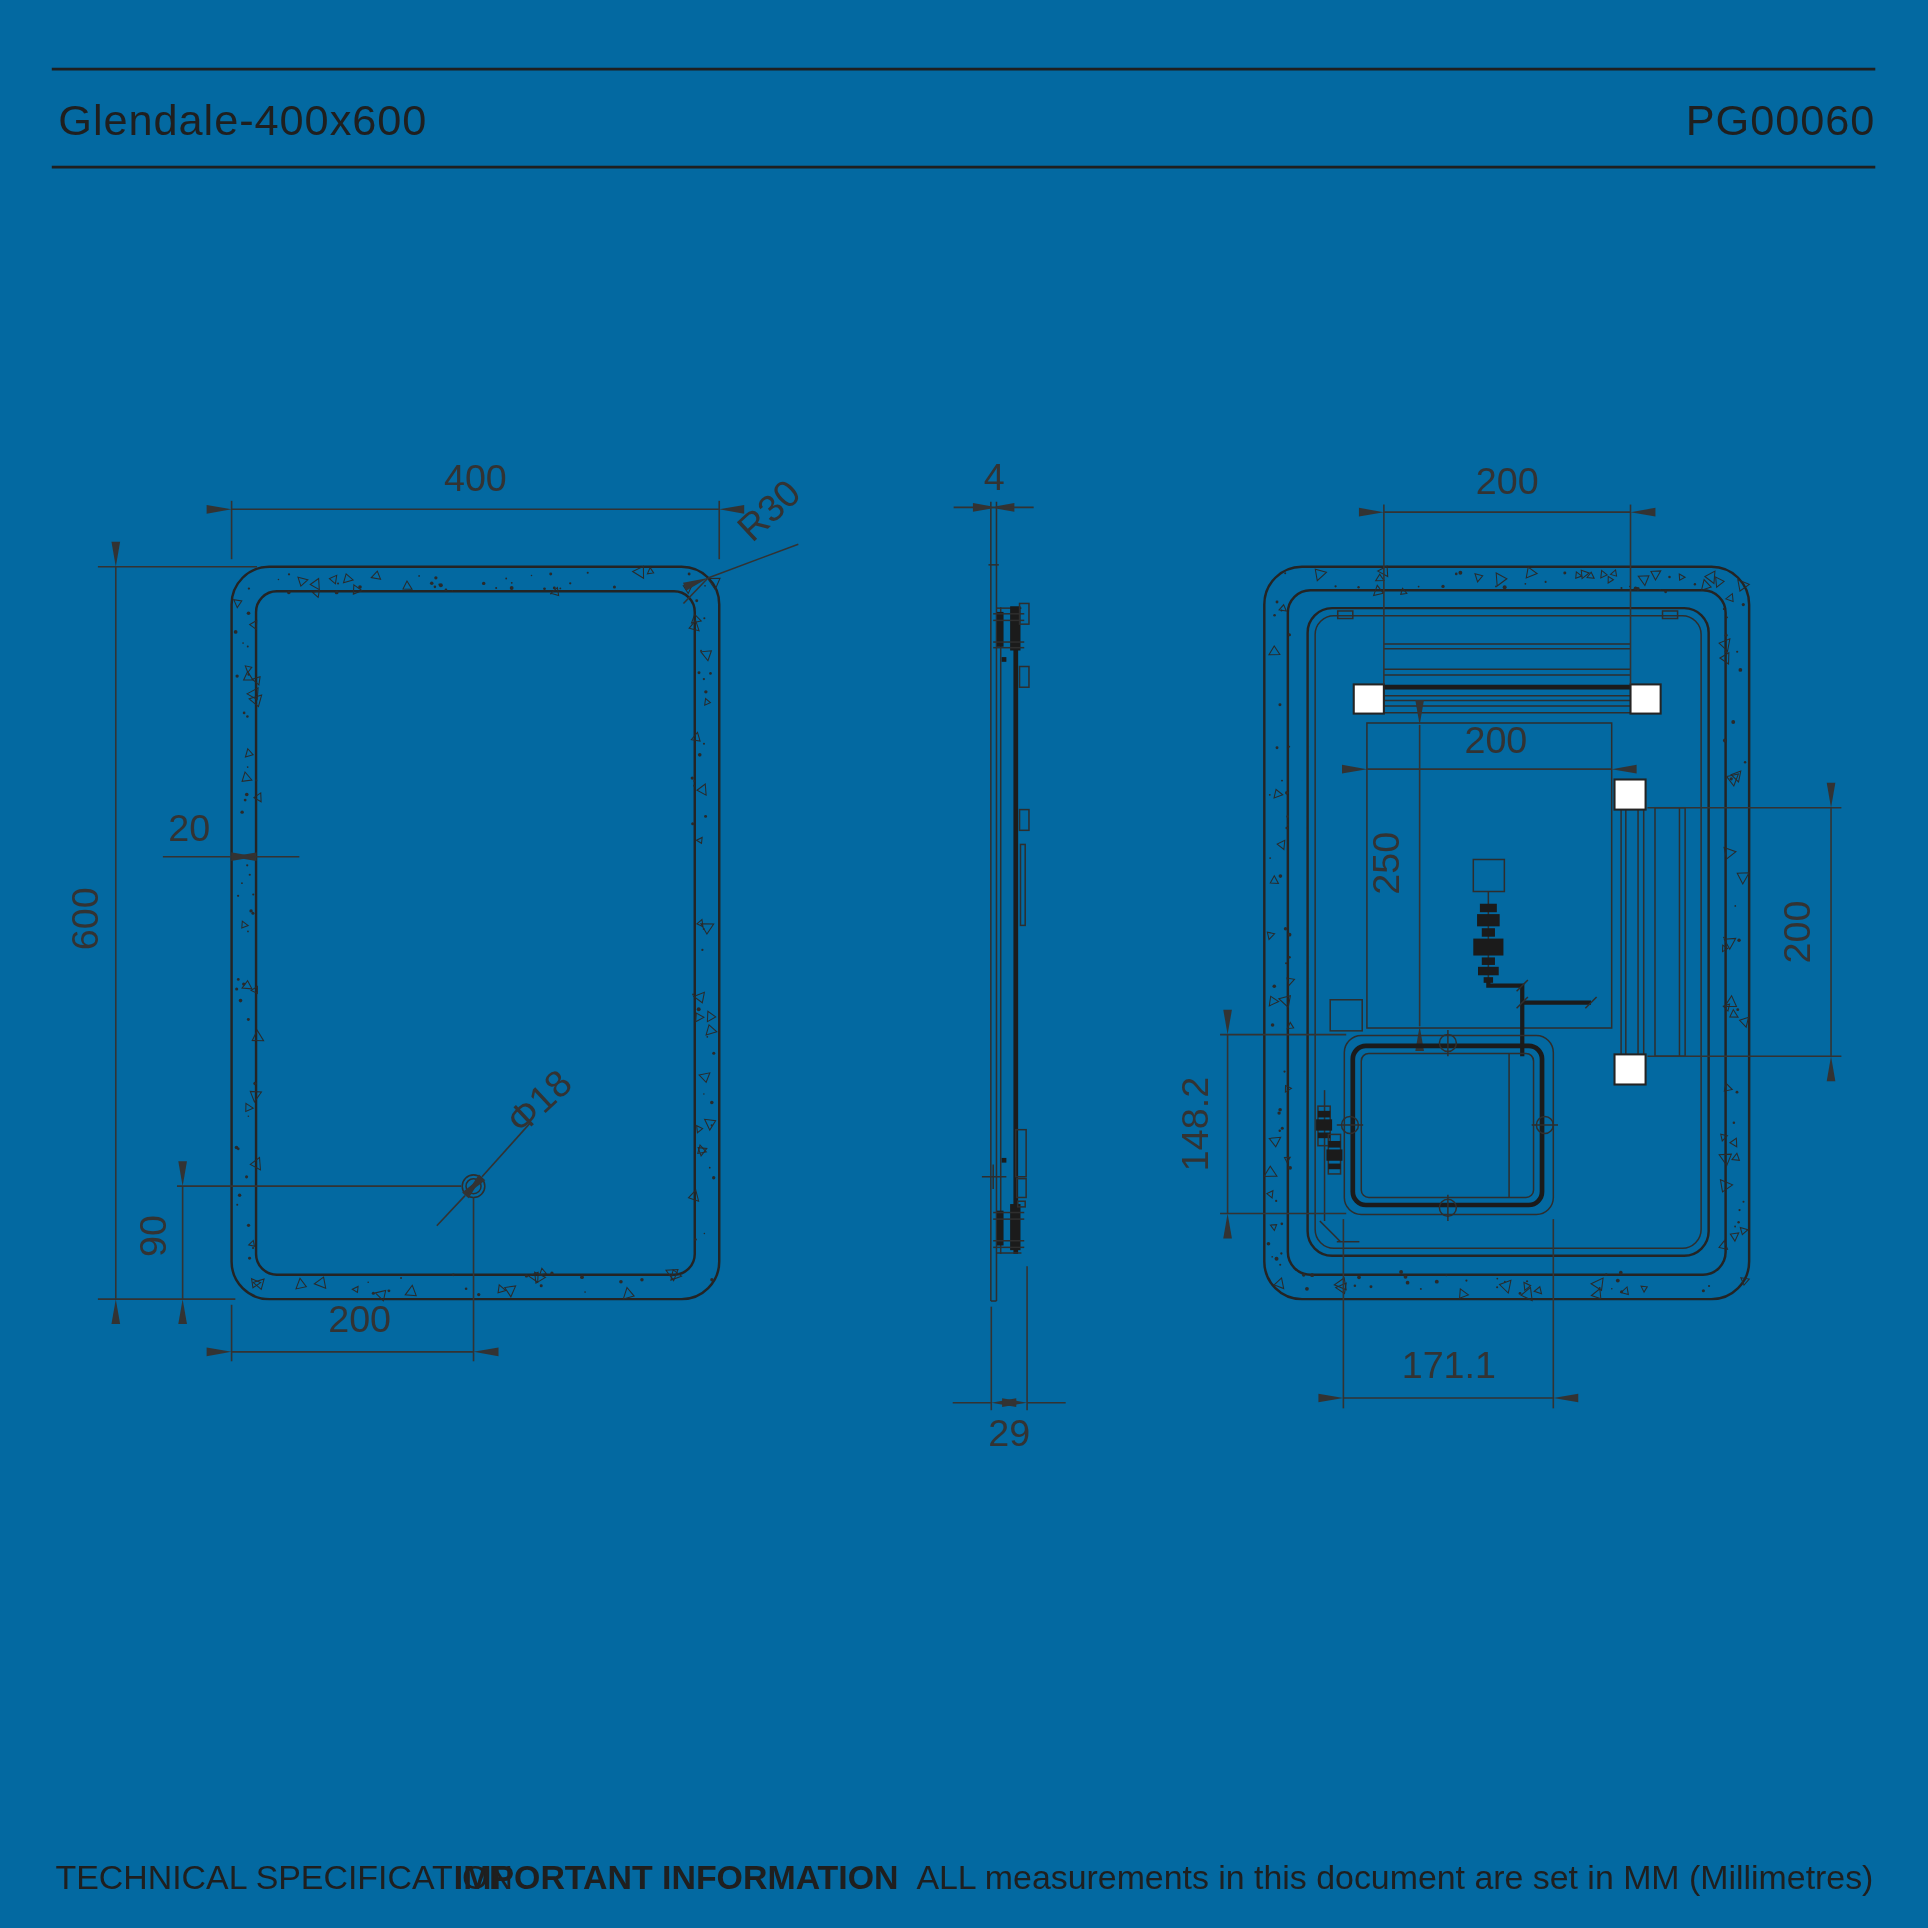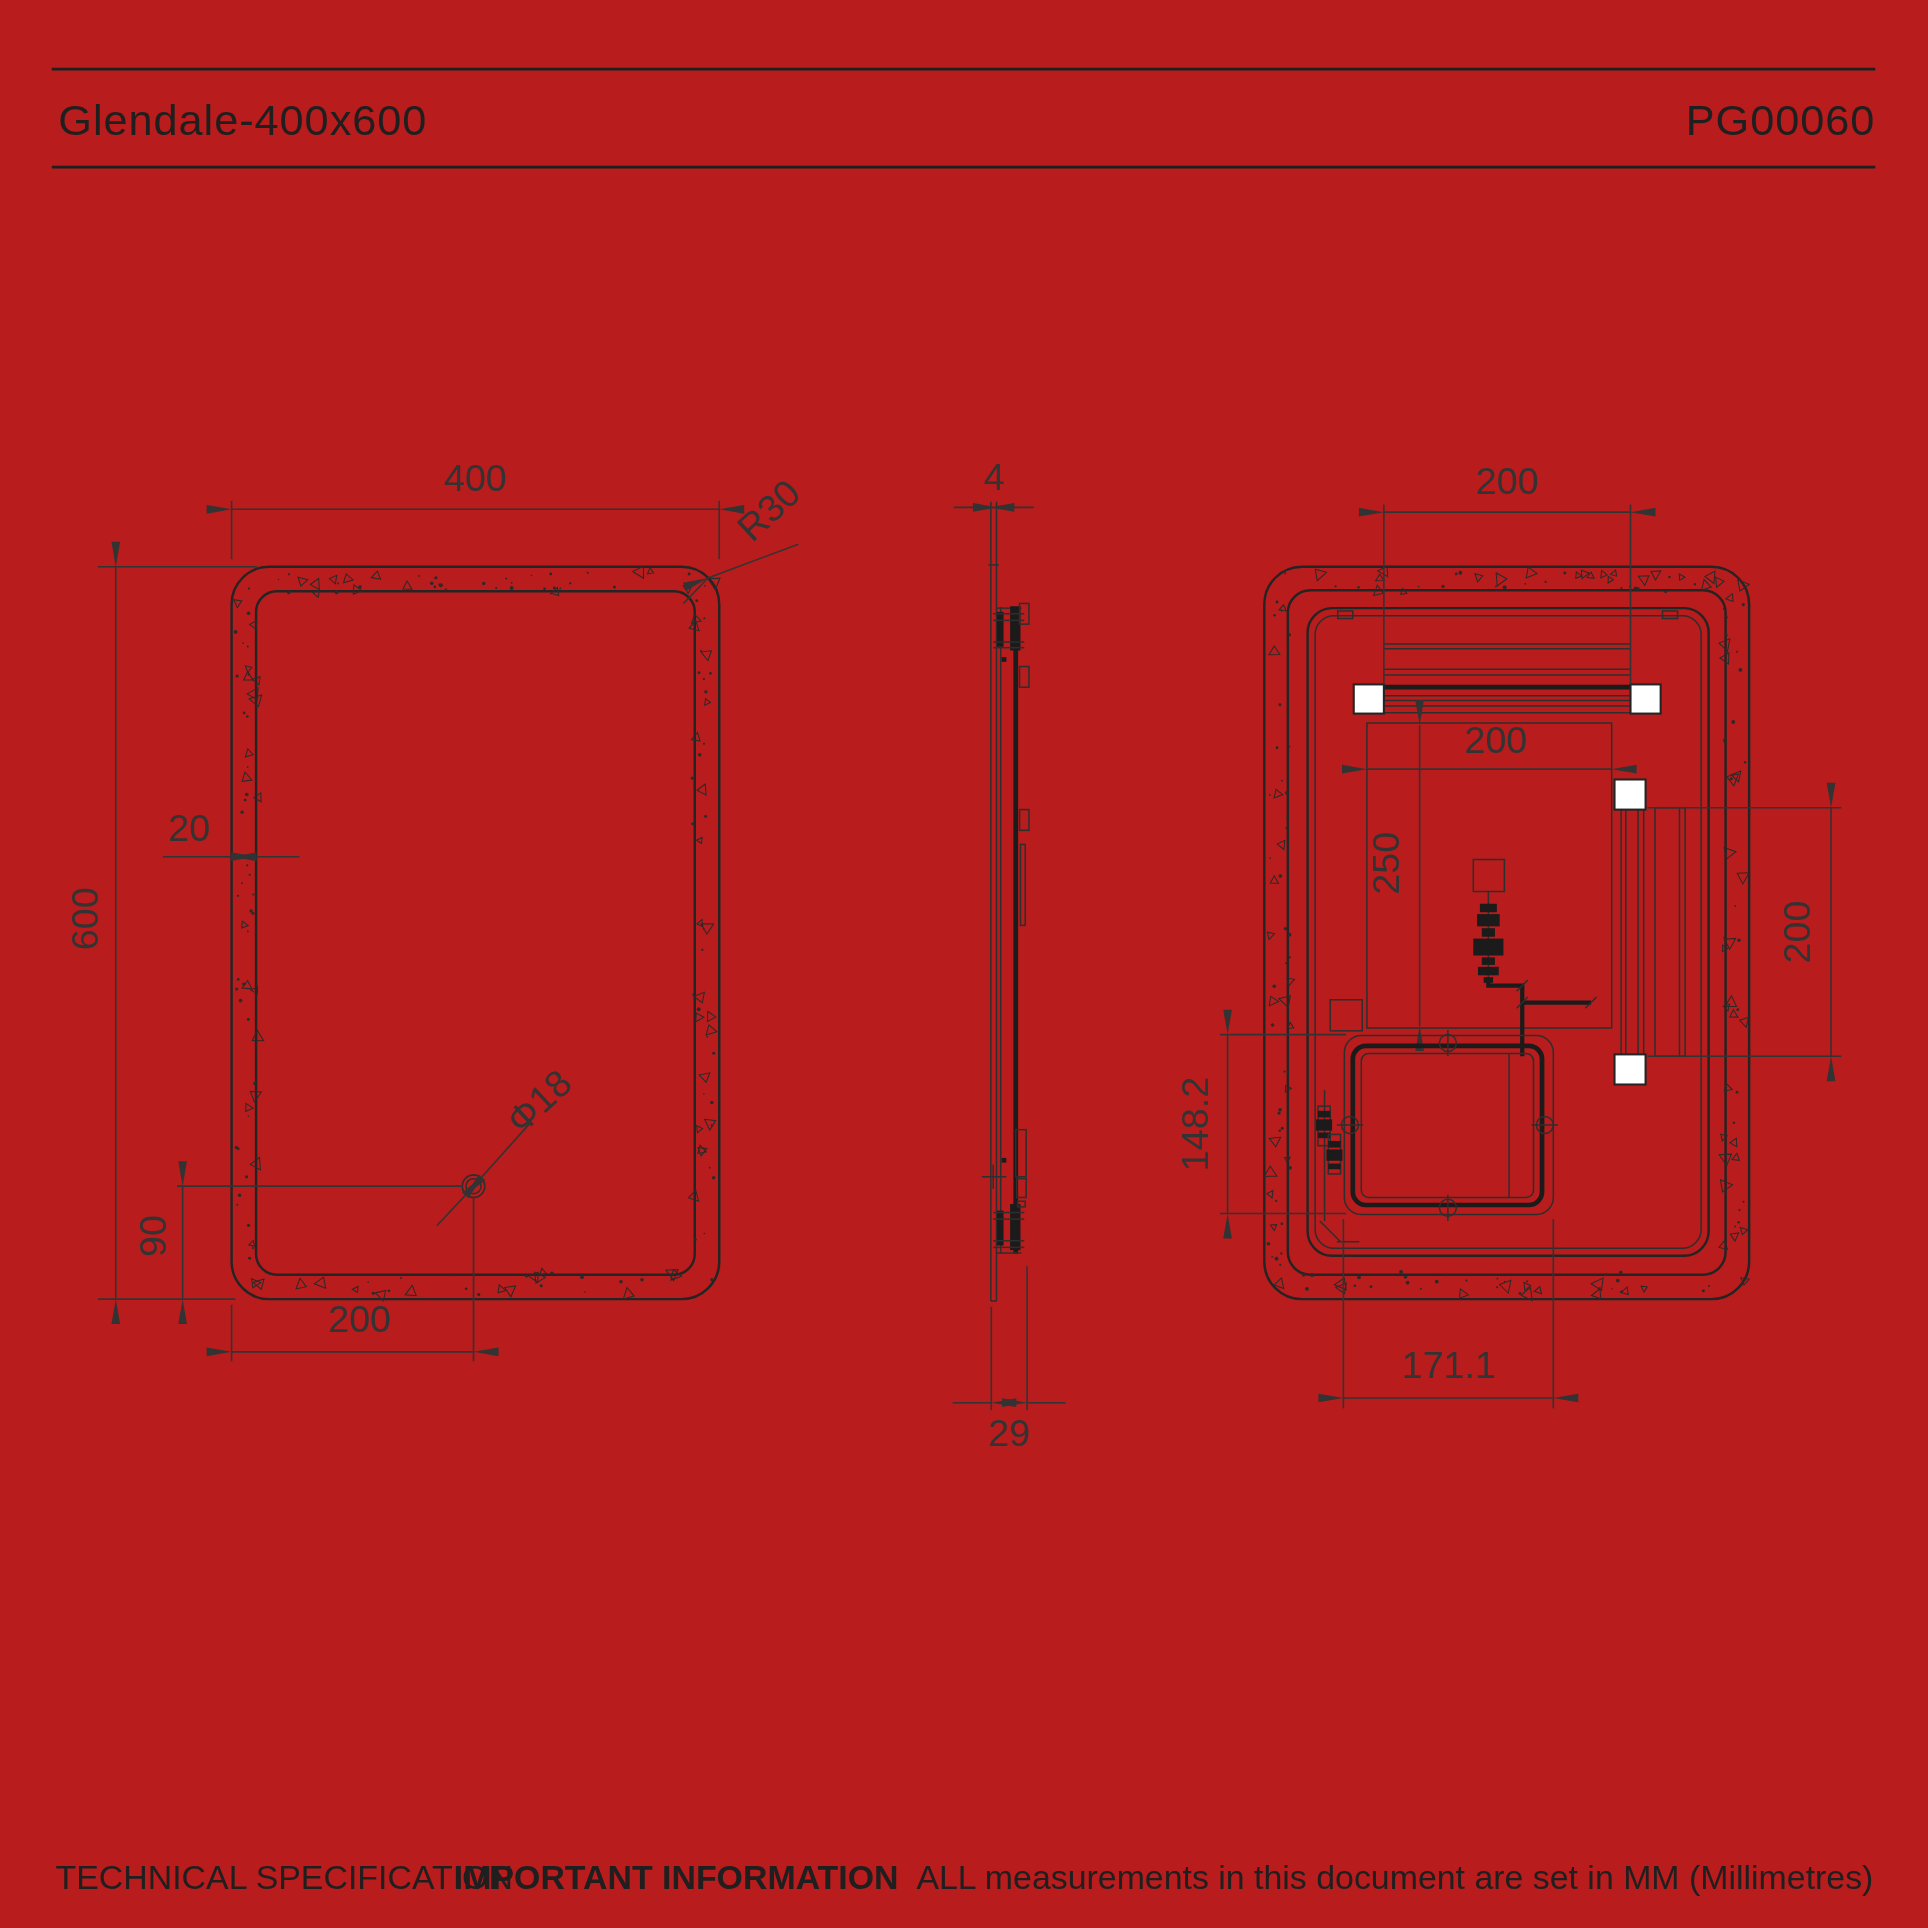--- a/index.html
+++ b/index.html
@@ -1,16 +1,16 @@
 <!DOCTYPE html>
 <html style="font-size:15px"><head>
 <meta charset="utf-8">
 <style>
   html,body{margin:0;padding:0;background:#fff;}
-  .page{position:relative;width:1928px;height:1928px;background:#b91c1c;overflow:hidden;
+  .page{position:relative;width:1928px;height:1928px;background:#0369a1;overflow:hidden;
         font-family:"Liberation Sans",sans-serif;}
   svg text{font-family:"Liberation Sans","DejaVu Sans",sans-serif;}
   .outline{fill:none;stroke:#242424;stroke-width:2.6;}
   .thin{fill:none;stroke:#2e2e2e;stroke-width:1.6;}
   .dim{fill:none;stroke:#333;stroke-width:1.7;}
   .bold{fill:none;stroke:#1b1b1b;stroke-width:5;}
   .cable{fill:none;stroke:#1b1b1b;stroke-width:4.5;}
   .blk{fill:#1b1b1b;stroke:none;}
   .whitebox{fill:#fff;stroke:#242424;stroke-width:2.2;}
   .dimtext{font-size:40px;fill:#333;text-anchor:middle;}

